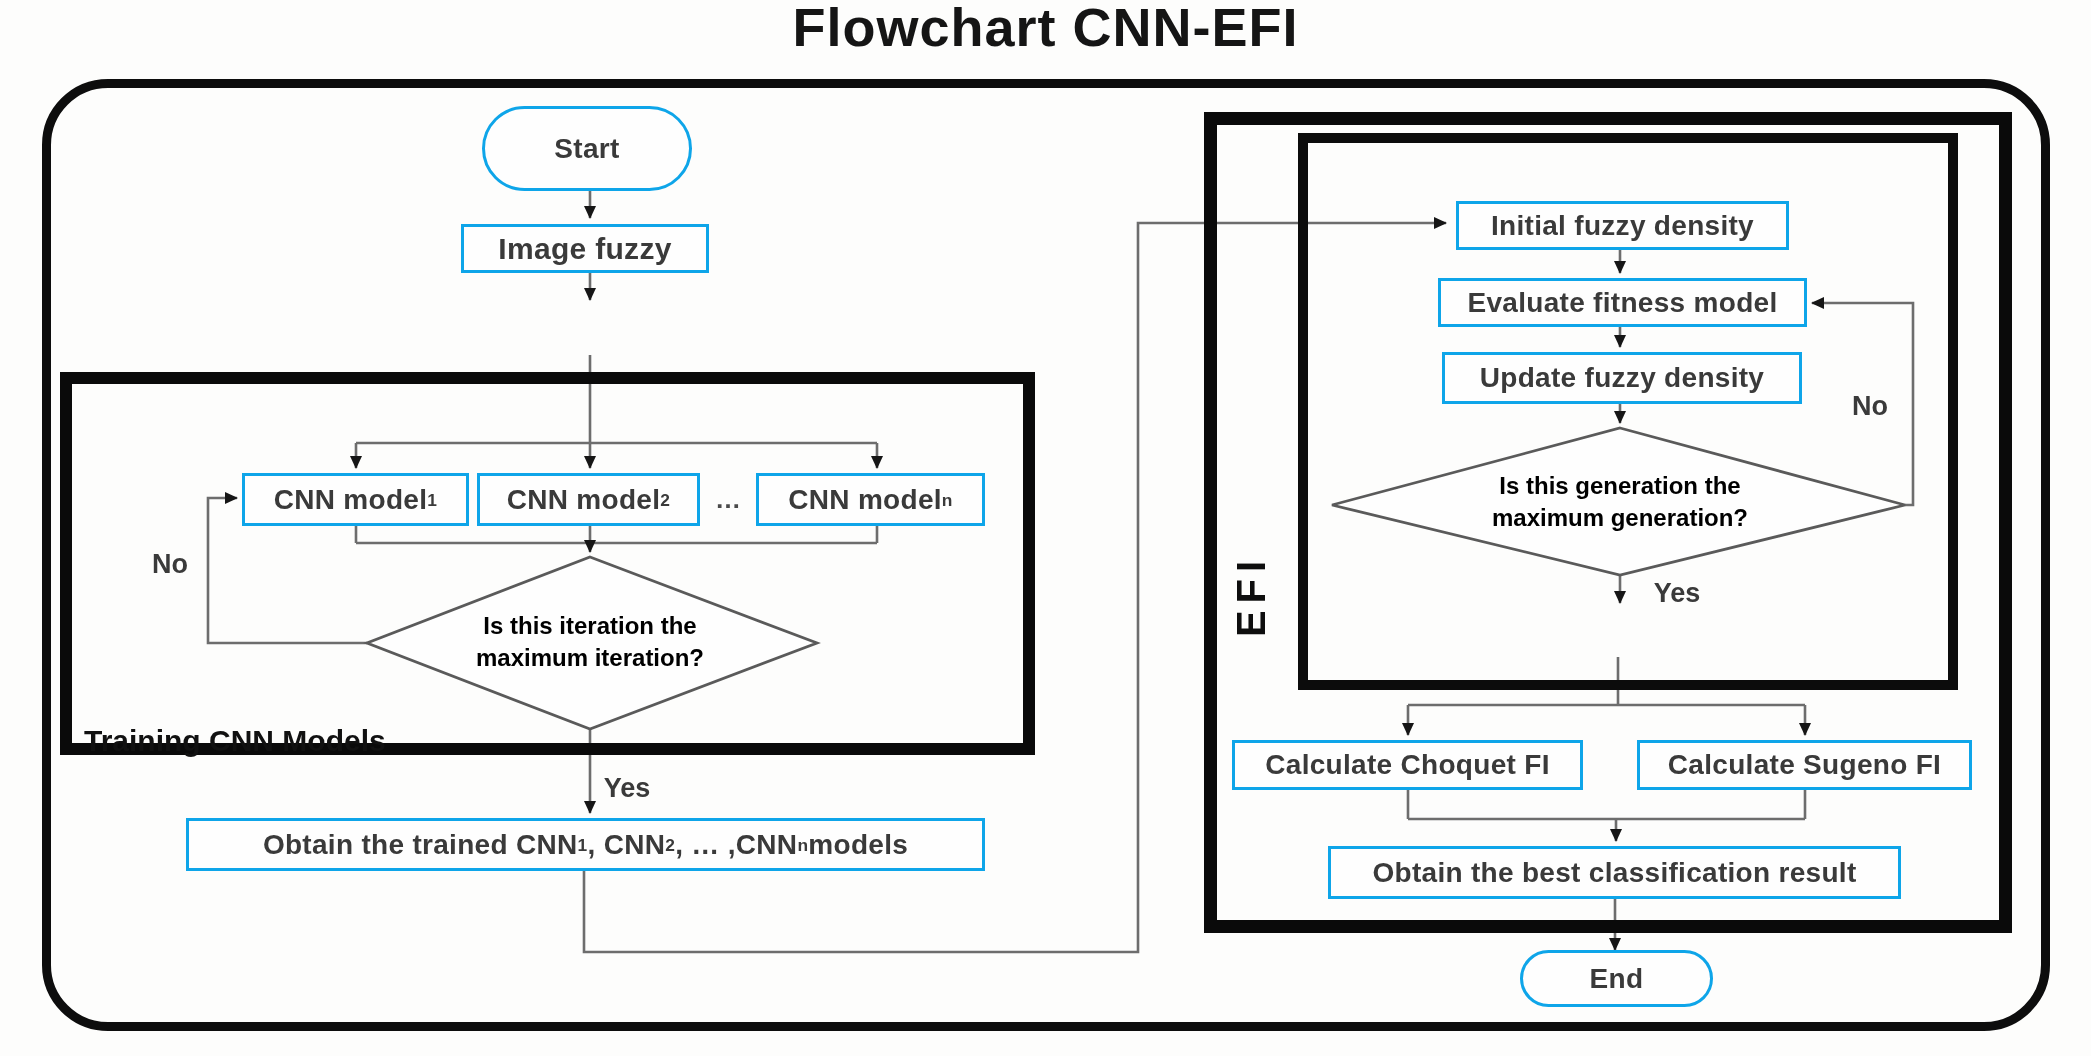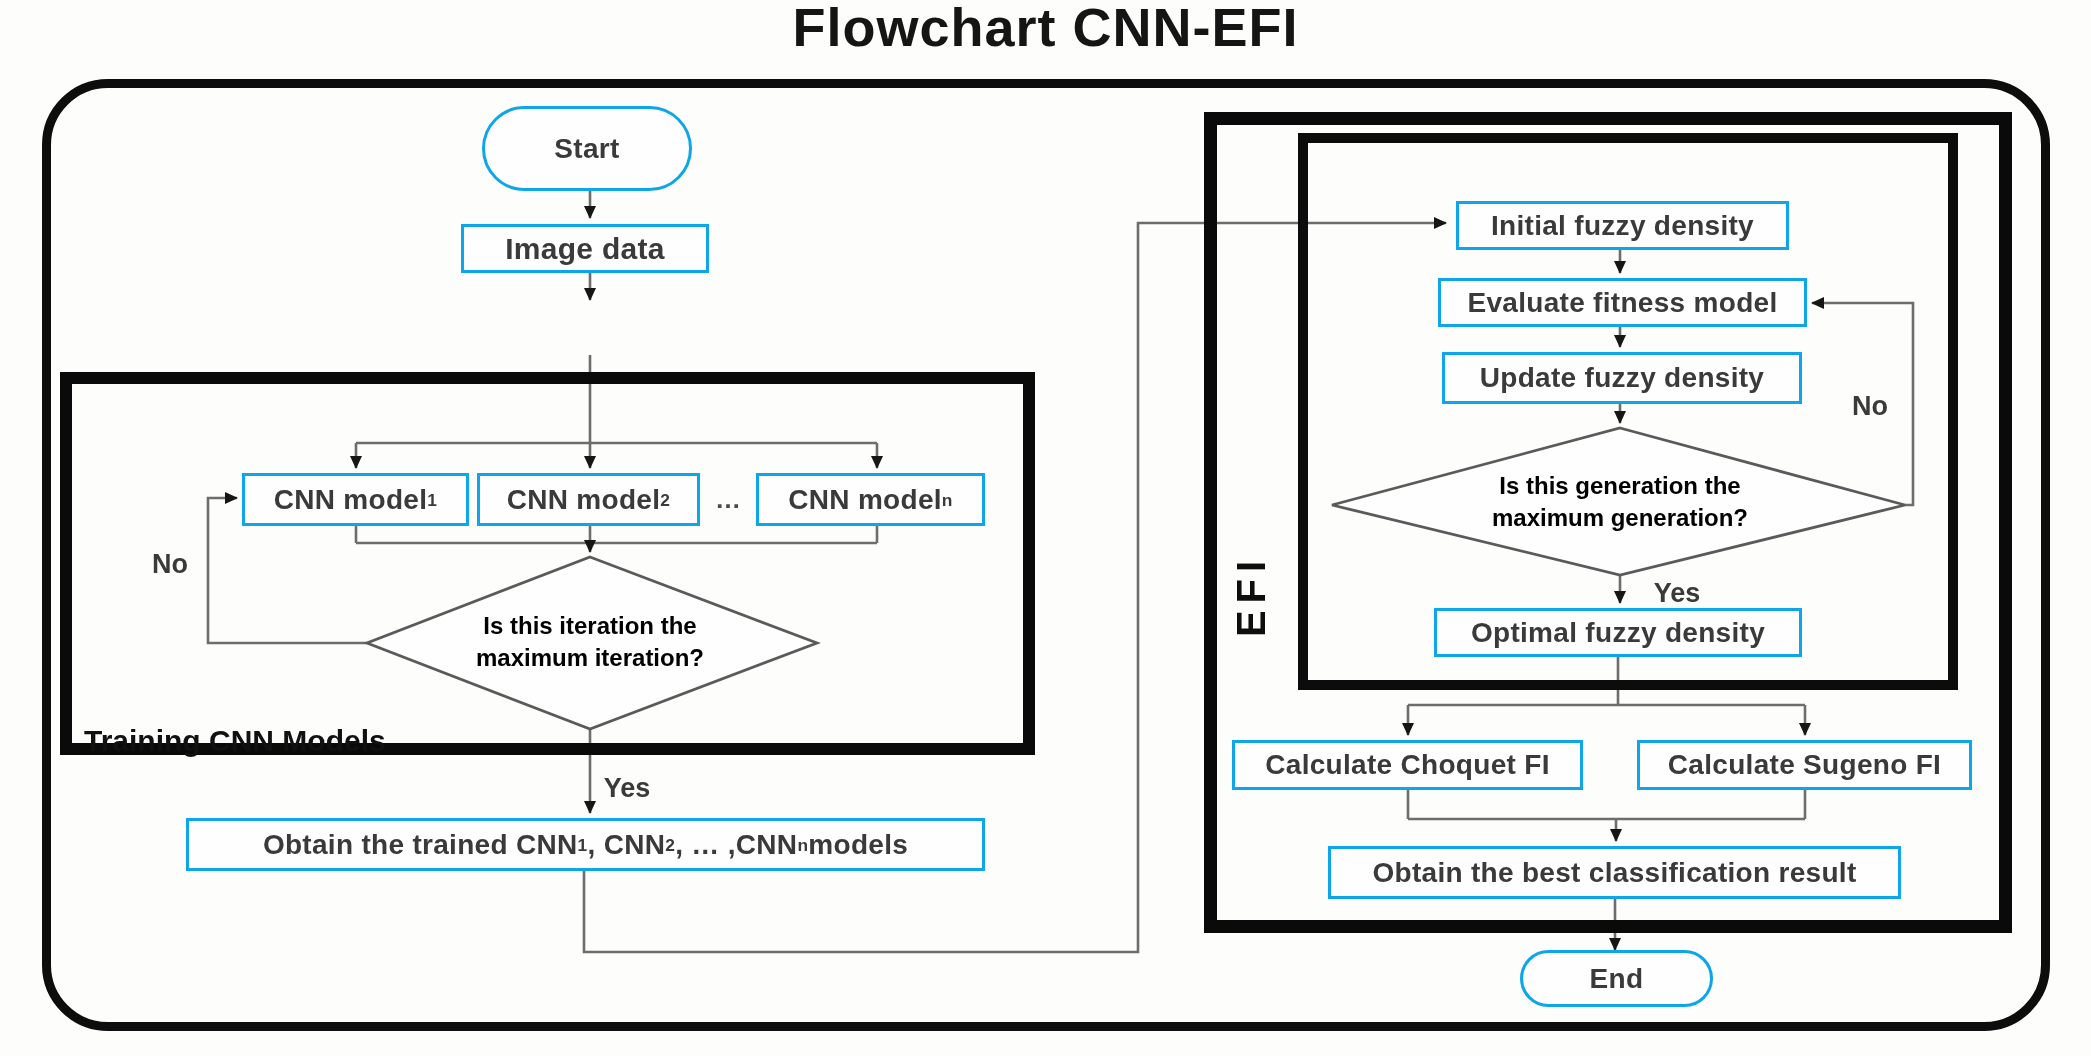--- a/index.html
+++ b/index.html
@@ -97,21 +97,21 @@
     <polygon points="590,557 817,643 590,729 367,643" fill="#fefefe" stroke="#5a5a5a" stroke-width="2.8"></polygon>
     <polygon points="1620,428 1905,505 1620,575 1332,505" fill="#fefefe" stroke="#5a5a5a" stroke-width="2.8"></polygon>
   </svg>
 
   <div class="frame outer-frame"></div>
   <div class="frame training-frame"></div>
   <div class="frame efi-frame"></div>
   <div class="frame efi-inner-frame"></div>
 
   <div class="node stadium" style="left:482px;top:106px;width:210px;height:85px;">Start</div>
-  <div class="node" style="left:461px;top:224px;width:248px;height:49px;font-size:30px;">Image data</div>
+  <div class="node" style="left:461px;top:224px;width:248px;height:49px;font-size:30px;">Image fuzzy</div>
   <div class="node" style="left:242px;top:473px;width:227px;height:53px;">
       <span>CNN model</span>
       <sub>1</sub>
     </div>
   <div class="node" style="left:477px;top:473px;width:223px;height:53px;">
       <span>CNN model</span>
       <sub>2</sub>
     </div>
   <div class="dots" style="left:702px;top:473px;width:54px;height:53px;">…</div>
   <div class="node" style="left:756px;top:473px;width:229px;height:53px;">
@@ -147,19 +147,18 @@
   <div class="node" style="left:1442px;top:352px;width:360px;height:52px;">Update fuzzy density</div>
 
   <div class="diamond-text" style="left:1440px;top:467px;width:360px;height:70px;">
     <div>Is this generation the</div>
     <div>maximum generation?</div>
   </div>
 
   <div class="lbl" style="left:1840px;top:390px;width:60px;height:32px;">No</div>
   <div class="lbl" style="left:1642px;top:578px;width:70px;height:30px;">Yes</div>
 
-  <div class="node" style="left:1434px;top:608px;width:368px;height:49px;">Optimal fuzzy density</div>
   <div class="node" style="left:1232px;top:740px;width:351px;height:50px;">Calculate Choquet FI</div>
   <div class="node" style="left:1637px;top:740px;width:335px;height:50px;">Calculate Sugeno FI</div>
   <div class="node" style="left:1328px;top:846px;width:573px;height:53px;">Obtain the best classification result</div>
   <div class="node stadium" style="left:1520px;top:950px;width:193px;height:57px;border-radius:31px;">End</div>
 
 </div>
 
 </body></html>

